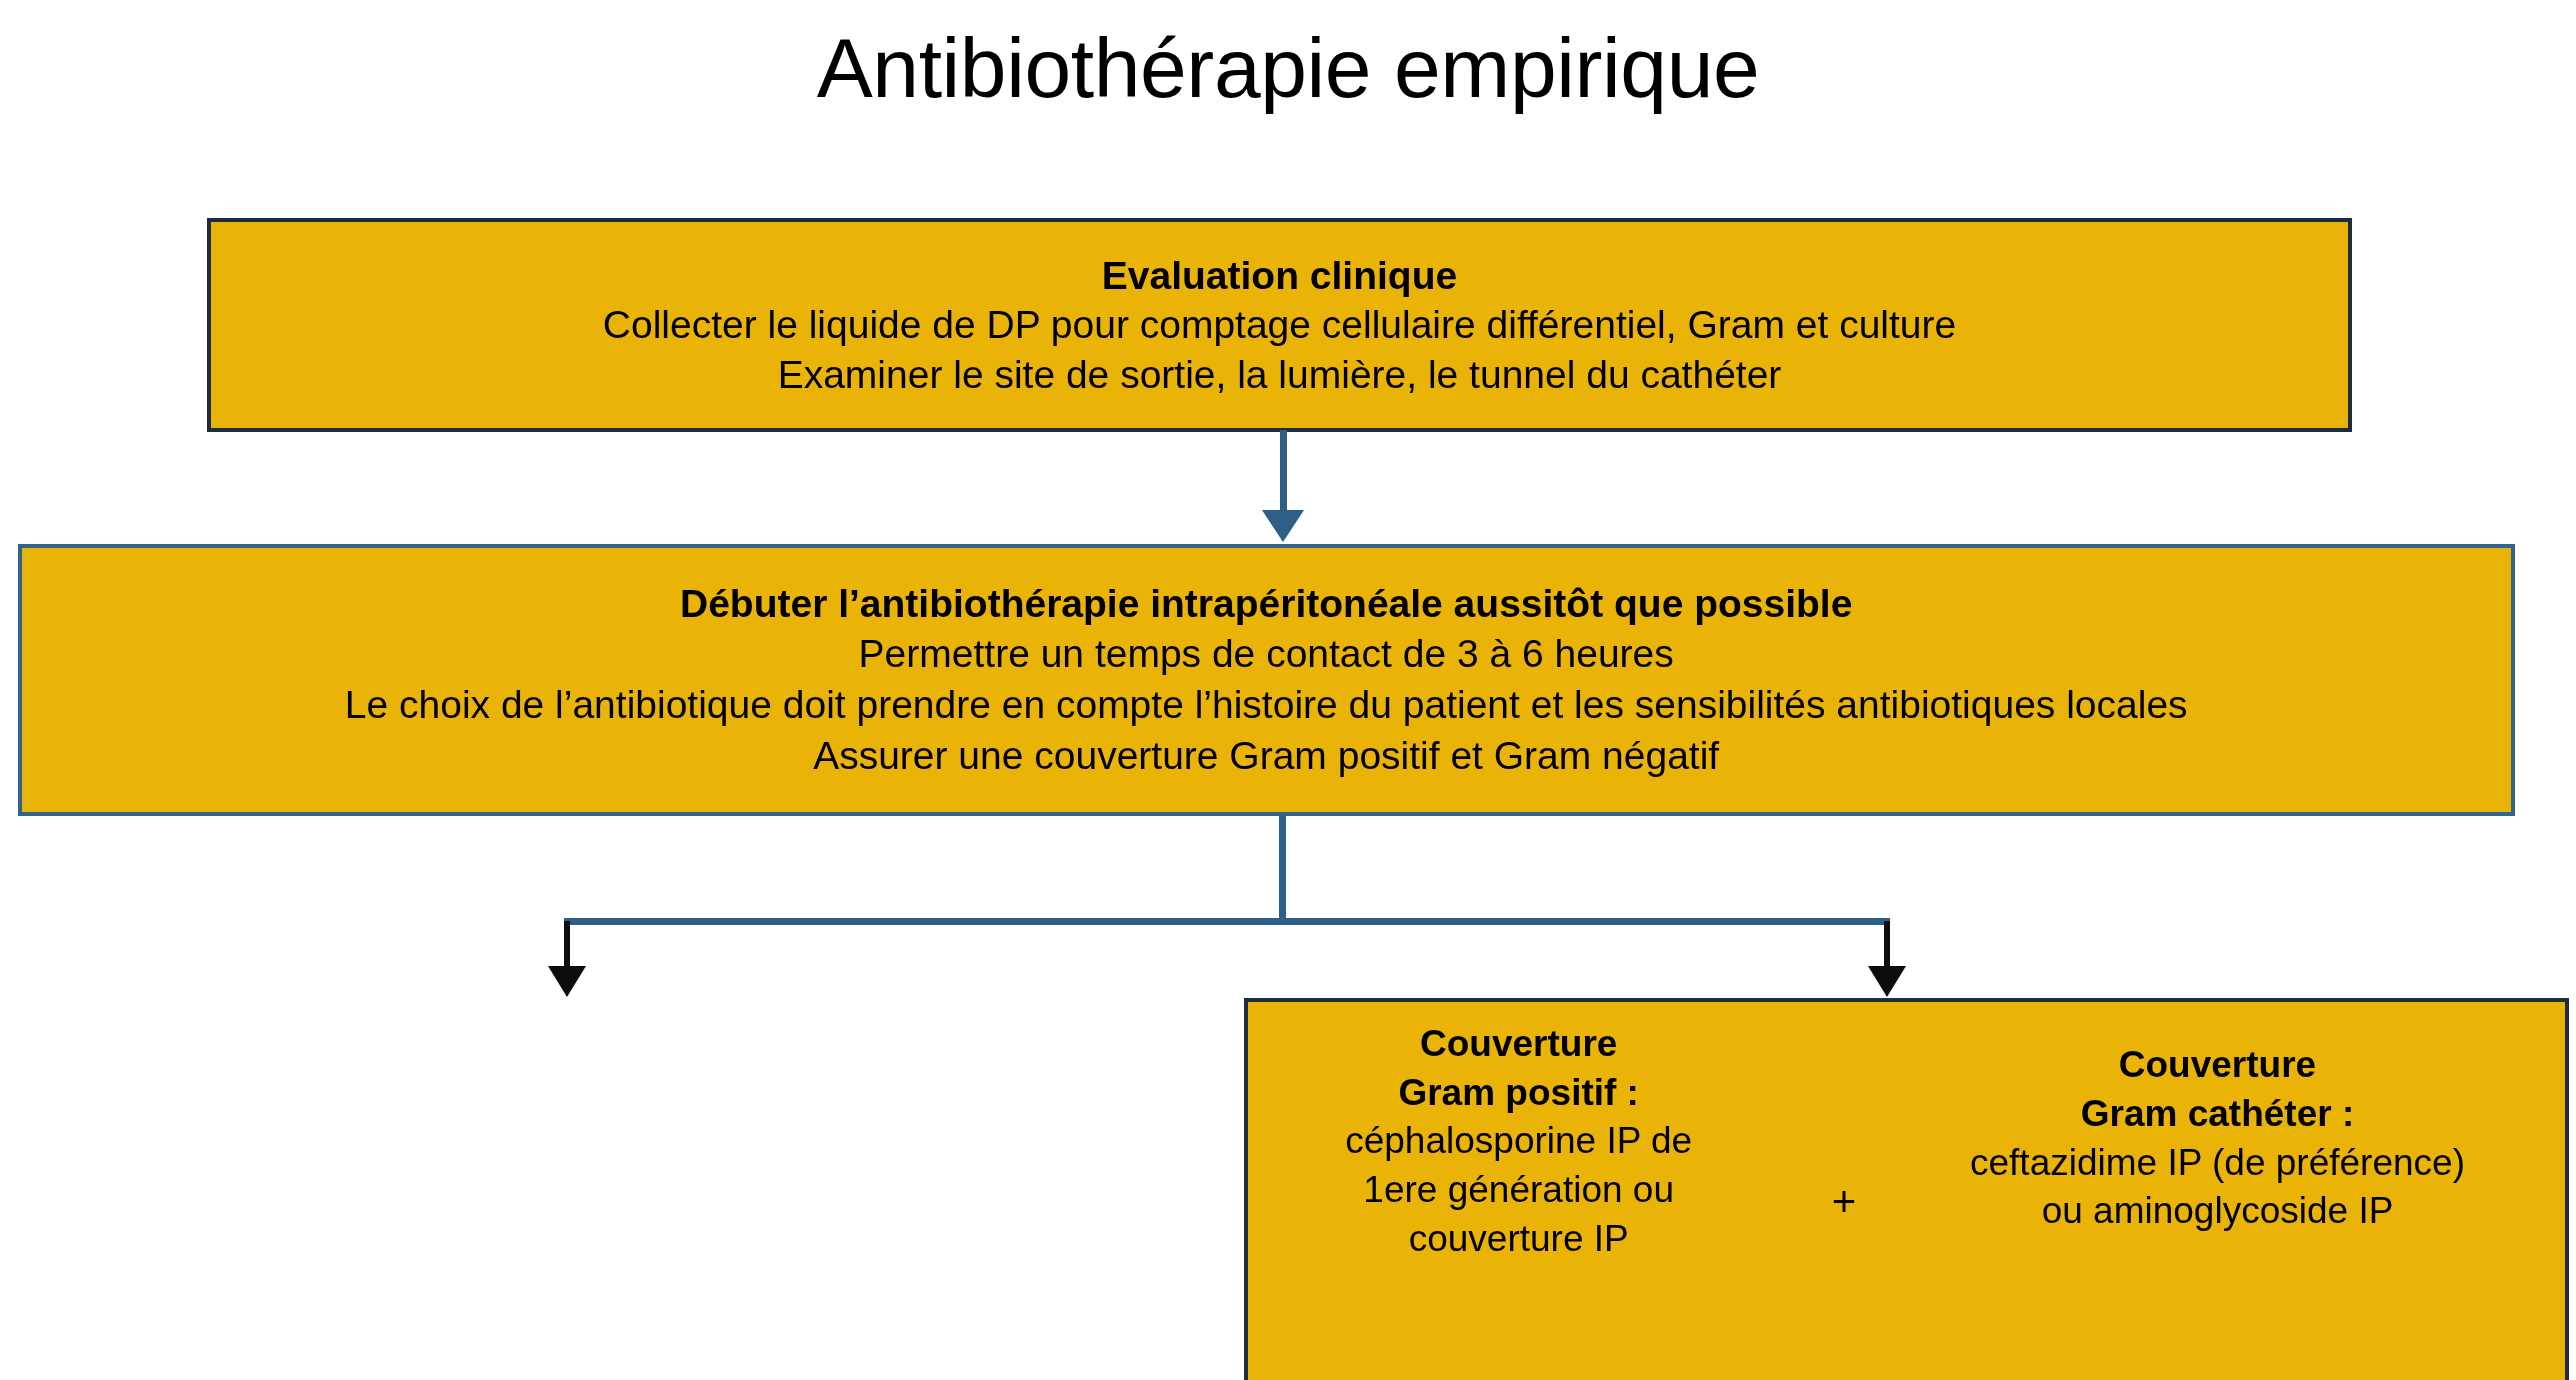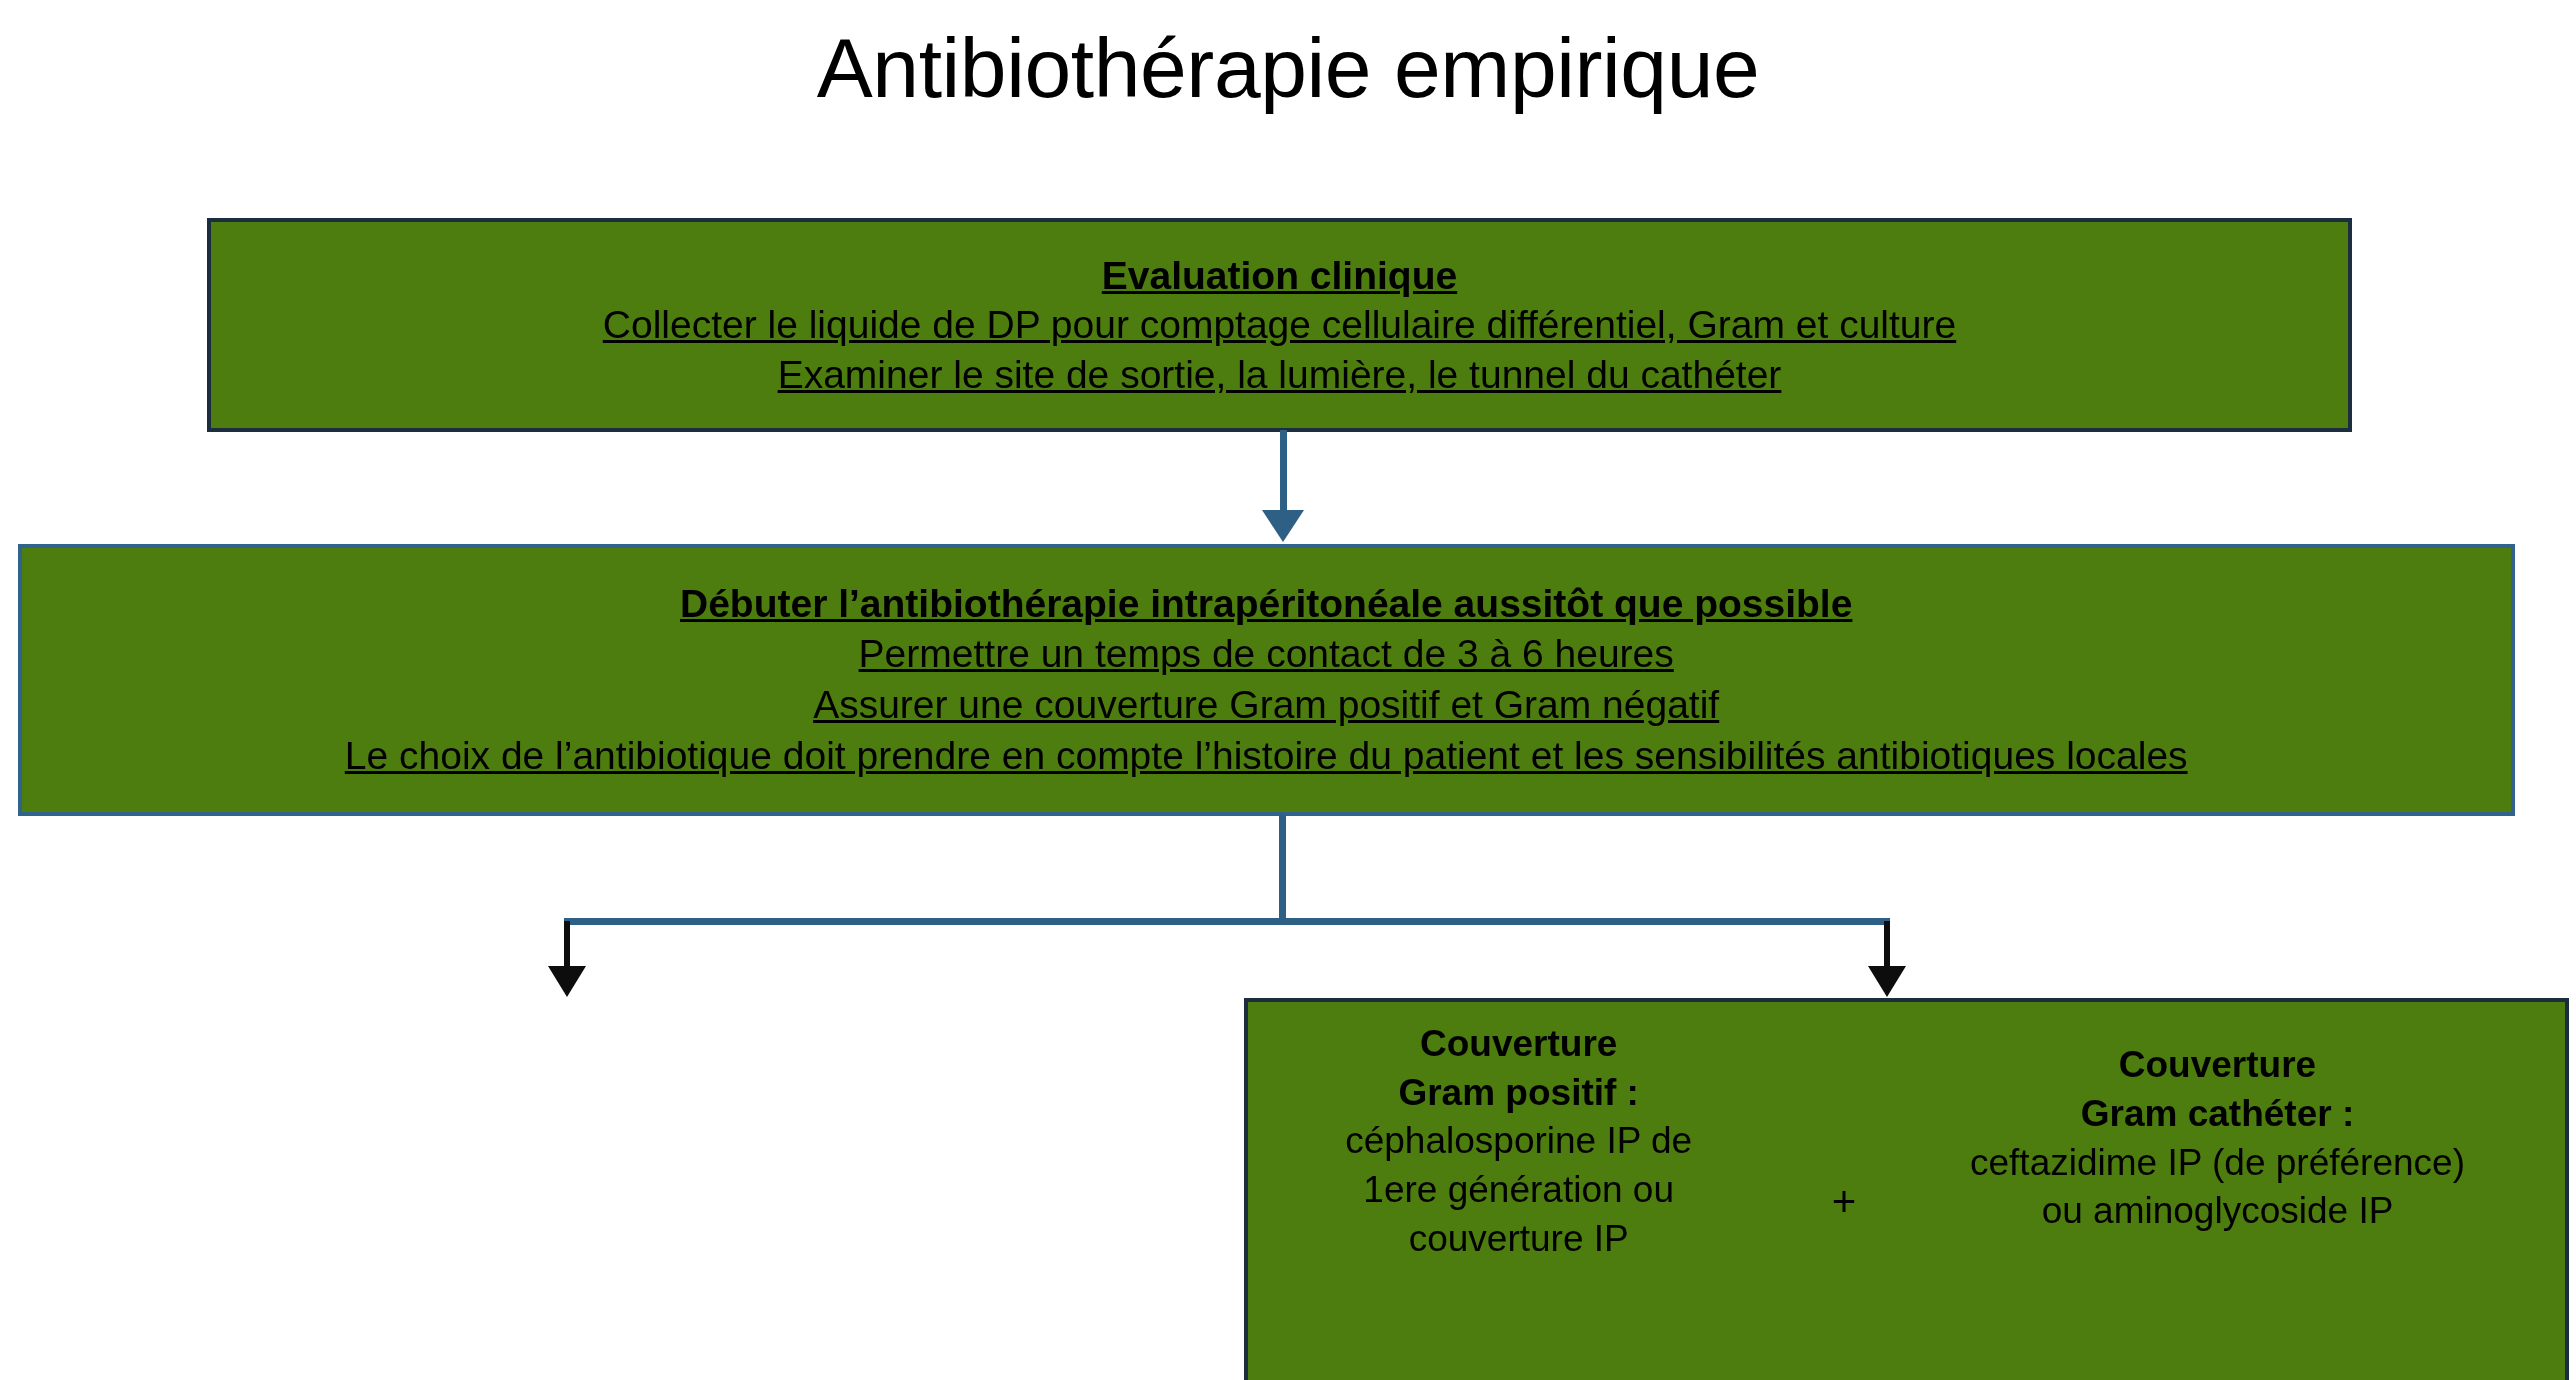--- a/index.html
+++ b/index.html
@@ -31,26 +31,25 @@
     font-weight: 400;
     letter-spacing: -0.4px;
     color: #000000;
     white-space: nowrap;
   }
 
   
   .box {
     position: absolute;
     box-sizing: border-box;
-    background: #4d7c0f;
+    background: #eab308;
     display: flex;
     flex-direction: column;
     align-items: center;
     justify-content: center;
-    text-decoration: underline;
   }
   .box-dark   { border: 4px solid #1b2d3e; }
   .box-steel  { border: 4px solid #31638c; }
 
   .line {
     display: block;
     text-align: center;
     white-space: nowrap;
     font-size: 38px;
     line-height: 1.22;
@@ -221,22 +220,22 @@
     <span class="line">Collecter le liquide de  DP pour comptage cellulaire différentiel, Gram et culture</span>
     <span class="line">Examiner le site de sortie, la lumière, le tunnel du cathéter</span>
   </div>
 
   <div class="conn conn-steel" id="conn-eval-to-debuter-stem"></div>
   <div class="arrowhead arrowhead-steel" id="conn-eval-to-debuter-head"></div>
 
   <div class="box box-steel" id="box-debuter">
     <span class="line bold">Débuter l’antibiothérapie intrapéritonéale aussitôt que possible</span>
     <span class="line">Permettre un temps de contact de 3 à 6 heures</span>
+    <span class="line">Le choix de l’antibiotique doit prendre en compte l’histoire du patient et les sensibilités antibiotiques locales</span>
     <span class="line">Assurer une couverture Gram positif et Gram négatif</span>
-    <span class="line">Le choix de l’antibiotique doit prendre en compte l’histoire du patient et les sensibilités antibiotiques locales</span>
   </div>
 
   <div class="conn conn-steel" id="conn-debuter-stem"></div>
   <div class="conn conn-steel" id="conn-branch-bar"></div>
 
   <div class="conn conn-black" id="conn-branch-left-stem"></div>
   <div class="arrowhead arrowhead-black" id="conn-branch-left-head"></div>
 
   <div class="conn conn-black" id="conn-branch-right-stem"></div>
   <div class="arrowhead arrowhead-black" id="conn-branch-right-head"></div>

